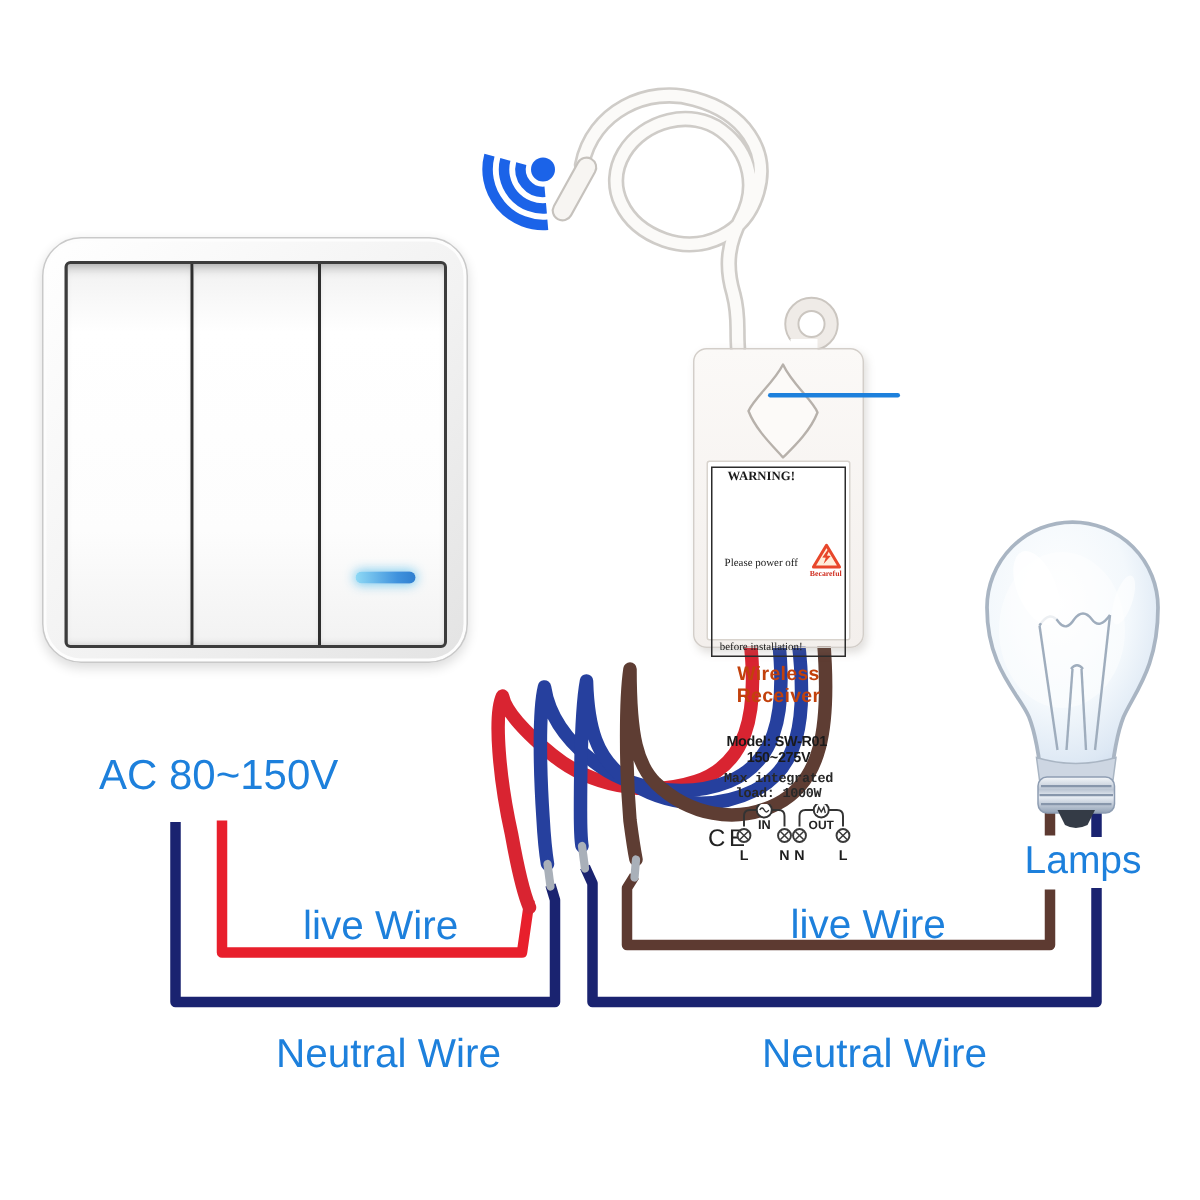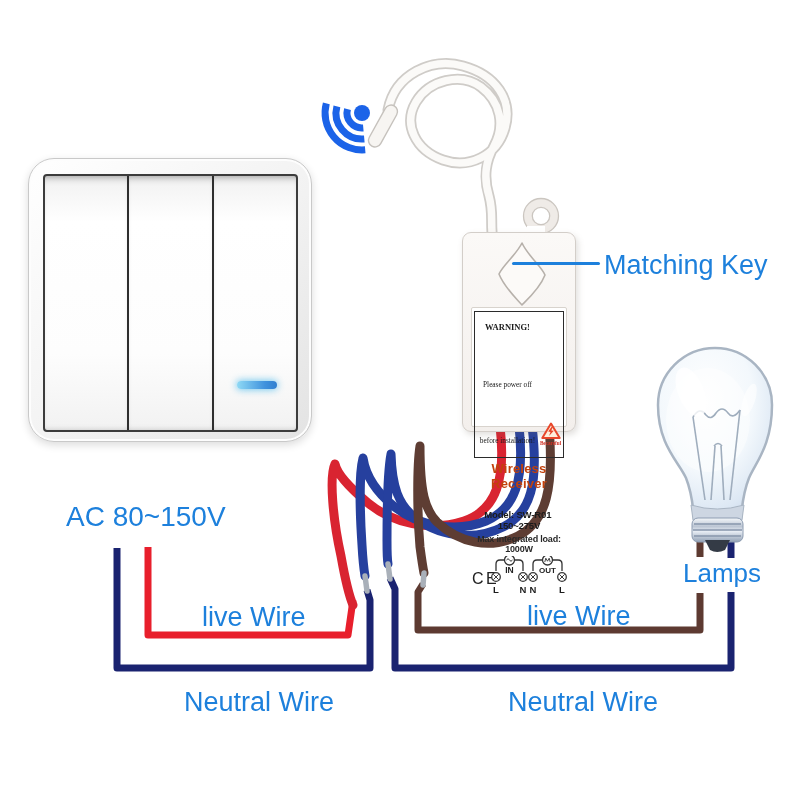--- a/index.html
+++ b/index.html
@@ -22,29 +22,29 @@
        box-shadow:0 0 7px 1px rgba(110,198,238,.9);}
 
   
   .receiver{position:absolute;left:462px;top:232px;width:112px;height:198px;z-index:4;
             border-radius:9px;background:linear-gradient(180deg,#fbf9f7,#f3efec);
             border:1px solid #d3cec9;box-shadow:2px 3px 6px rgba(120,108,98,.22);}
   .diamond{position:absolute;left:31px;top:7px;}
   .rx-label{position:absolute;left:8px;top:74px;width:96px;height:120px;background:#ffffff;
             border:1px solid #d8d3cd;border-radius:2px;box-sizing:border-box;padding:2px 0 0 0;
             text-align:center;color:#1a1a1a;}
-  .warn-box{display:flex;margin:1px 2px 0 2px;border:1.4px solid #2b2b2b;padding:11px 1px;align-items:flex-end;}
+  .warn-box{display:flex;margin:1px 2px 0 2px;border:1.4px solid #2b2b2b;padding:1px 1px;align-items:center;}
   .warn-text{flex:1;font-family:"Liberation Serif", serif;line-height:1.15;}
   .warn-t1{font-size:8.5px;font-weight:bold;}
   .warn-t2,.warn-t3{font-size:7.3px;margin-top:48px;}
   .warn-side{width:23px;display:flex;flex-direction:column;align-items:center;justify-content:center;}
   .warn-cap{font-family:"Liberation Serif", serif;font-size:5.2px;color:#d03022;font-weight:bold;margin-top:0px;}
   .rx-title{font-size:13px;font-weight:bold;letter-spacing:.2px;margin-top:3px;color:#c2410c;}
   .rx-model{font-size:9.6px;font-weight:bold;margin-top:18px;letter-spacing:-.2px;}
-  .rx-load{font-size:9px;font-weight:bold;margin-top:3px;color:#282828;letter-spacing:-.2px;}
+  .rx-load{font-size:9px;font-weight:bold;margin-top:3px;color:#282828;letter-spacing:-.2px;font-family:Liberation Mono, monospace;}
   .term-svg{display:block;margin:2px auto 0 auto;}
 
   .pointer-line{position:absolute;left:512px;top:262px;width:88px;height:3px;z-index:5;
                 background:var(--accent_blue);border-radius:2px;}
 
   
   .lbl{position:absolute;color:var(--accent_blue);z-index:6;white-space:nowrap;
        font-size:27px;letter-spacing:0px;}
   .lbl-ac{left:66px;top:501px;font-size:28px;}
   .lbl-matching{left:604px;top:250px;}
@@ -208,21 +208,20 @@
           <text x="51" y="37">N</text>
           <text x="61" y="37">N</text>
           <text x="90" y="37">L</text>
         </g>
       </svg>
     </div>
   </div>
 
   <div class="pointer-line"></div>
 
-  <div class="lbl lbl-matching">Matching Key</div>
   <div class="lbl lbl-ac">AC 80~150V</div>
   <div class="lbl lbl-live-left">live Wire</div>
   <div class="lbl lbl-neutral-left">Neutral Wire</div>
   <div class="lbl lbl-live-right">live Wire</div>
   <div class="lbl lbl-neutral-right">Neutral Wire</div>
   <div class="lbl lbl-lamps">Lamps</div>
 
 </div>
 
 </body></html>

